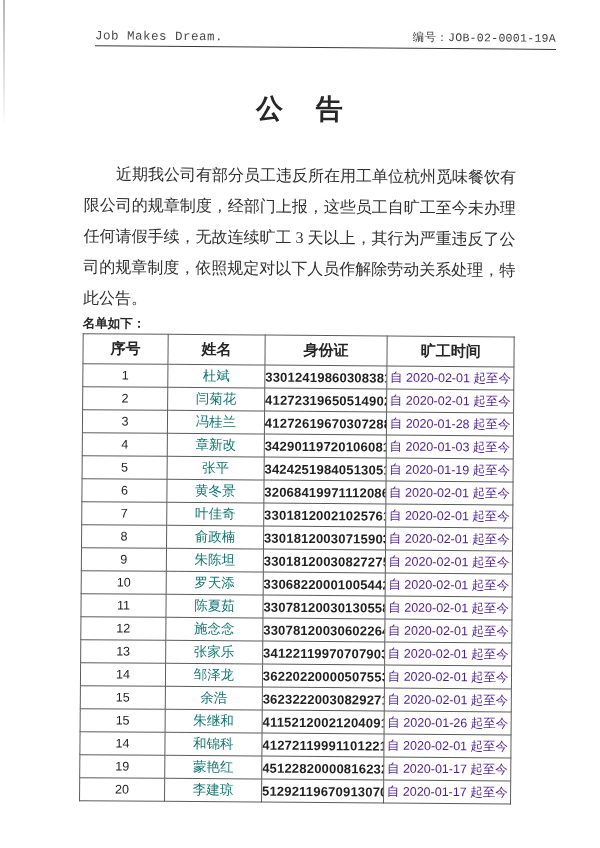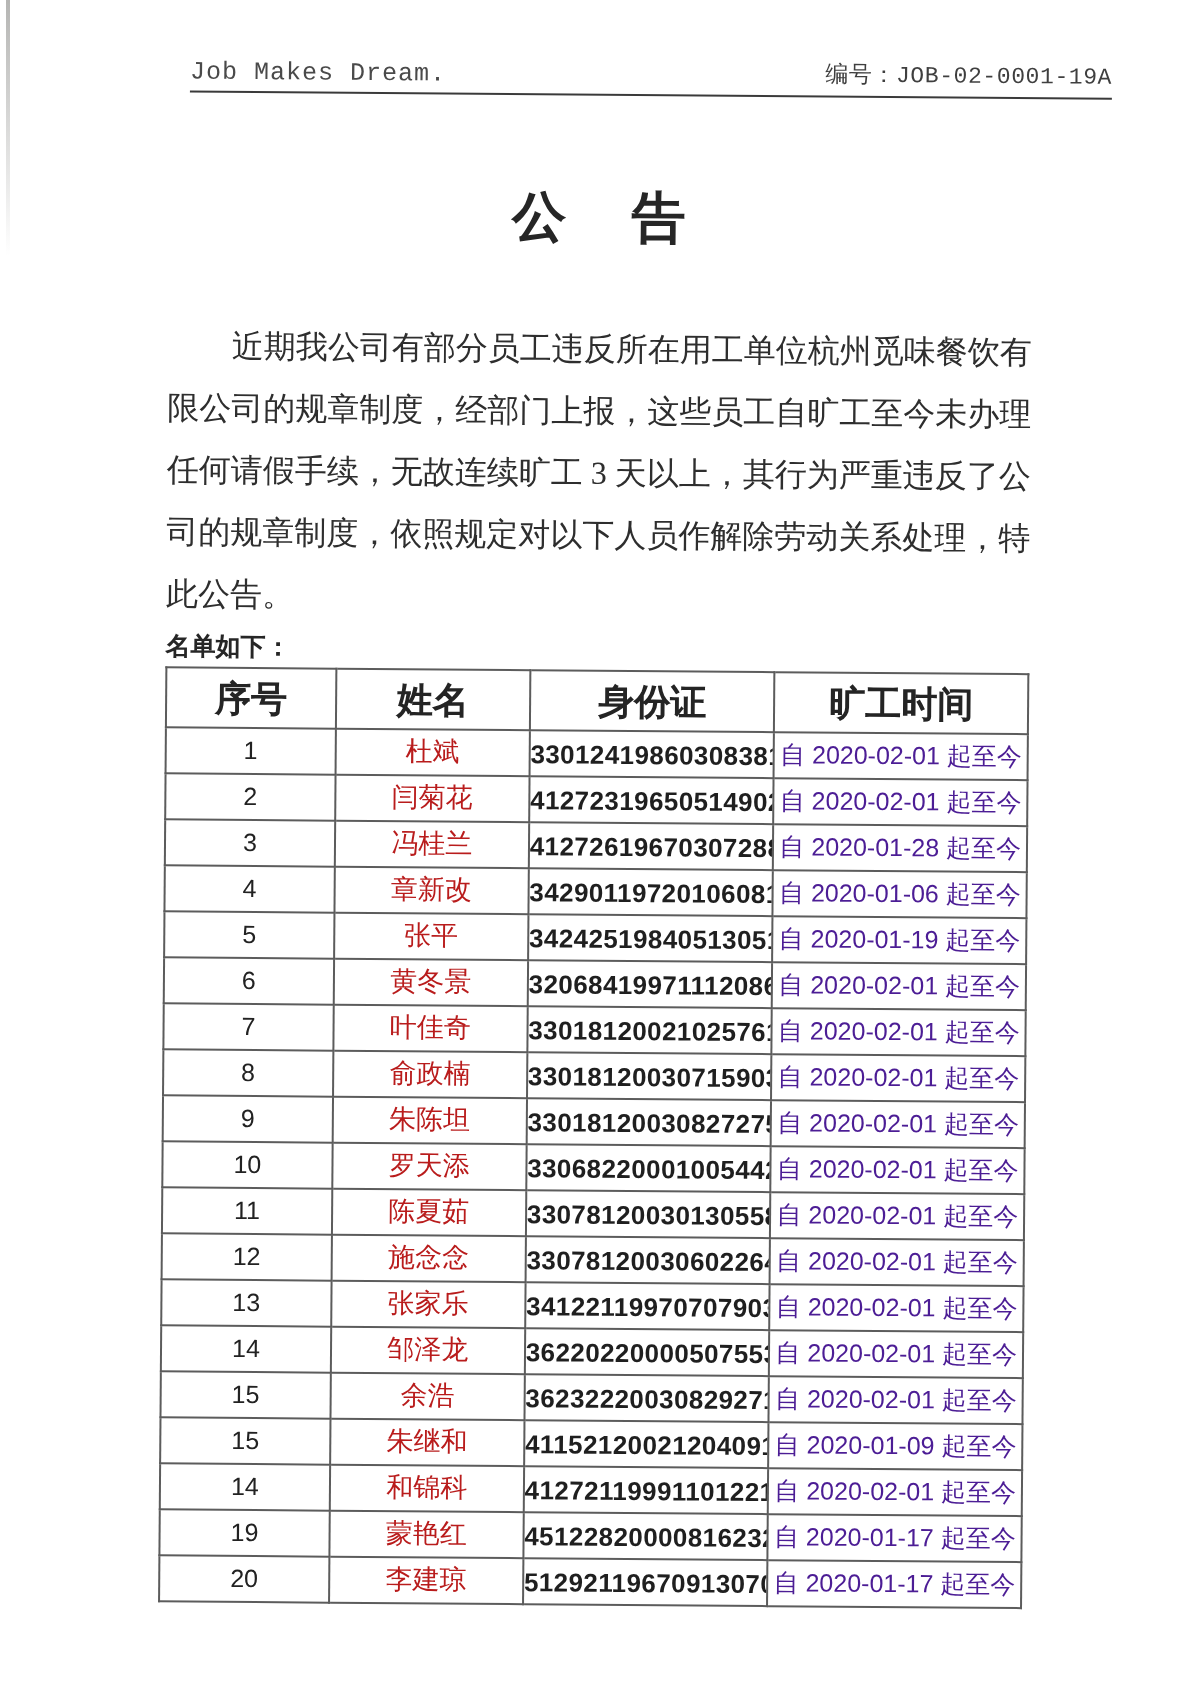--- a/index.html
+++ b/index.html
@@ -81,38 +81,38 @@
   }
   .notice-table th, .notice-table td {
     border: 1px solid #5c5c5c;
     text-align: center;
     vertical-align: middle;
     overflow: hidden;
     white-space: nowrap;
   }
   .notice-table th {
     height: 30px;
-    font-size: 18px;
+    font-size: 15px;
     font-weight: bold;
     color: #242424;
     font-family: "Liberation Serif", "DejaVu Serif", serif;
   }
   .notice-table td { height: 23px; }
   .notice-table col.c0 { width: 19.7%; }
   .notice-table col.c1 { width: 22.5%; }
   .notice-table col.c2 { width: 28.4%; }
   .notice-table col.c3 { width: 29.4%; }
   .notice-table td.col0 {
     font-family: "Liberation Sans", "DejaVu Sans", sans-serif;
     font-size: 12.5px;
     color: #222;
   }
   .notice-table td.col1 {
     font-size: 13.5px;
-    color: #b91c1c;
+    color: #0f766e;
   }
   .notice-table td.col2 {
     font-family: "Liberation Sans", "DejaVu Sans", sans-serif;
     font-size: 13px;
     font-weight: 600;
     letter-spacing: 0.2px;
     color: #1f1f1f;
   }
   .notice-table td.col3 {
     font-family: "Liberation Sans", "DejaVu Sans", sans-serif;
@@ -170,21 +170,21 @@
           <tr>
             <td class="col0">3</td>
             <td class="col1">冯桂兰</td>
             <td class="col2">412726196703072885</td>
             <td class="col3">自 2020-01-28 起至今</td>
           </tr>
           <tr>
             <td class="col0">4</td>
             <td class="col1">章新改</td>
             <td class="col2">342901197201060817</td>
-            <td class="col3">自 2020-01-06 起至今</td>
+            <td class="col3">自 2020-01-03 起至今</td>
           </tr>
           <tr>
             <td class="col0">5</td>
             <td class="col1">张平</td>
             <td class="col2">342425198405130512</td>
             <td class="col3">自 2020-01-19 起至今</td>
           </tr>
           <tr>
             <td class="col0">6</td>
             <td class="col1">黄冬景</td>
@@ -242,21 +242,21 @@
           <tr>
             <td class="col0">15</td>
             <td class="col1">余浩</td>
             <td class="col2">362322200308292711</td>
             <td class="col3">自 2020-02-01 起至今</td>
           </tr>
           <tr>
             <td class="col0">15</td>
             <td class="col1">朱继和</td>
             <td class="col2">411521200212040913</td>
-            <td class="col3">自 2020-01-09 起至今</td>
+            <td class="col3">自 2020-01-26 起至今</td>
           </tr>
           <tr>
             <td class="col0">14</td>
             <td class="col1">和锦科</td>
             <td class="col2">412721199911012213</td>
             <td class="col3">自 2020-02-01 起至今</td>
           </tr>
           <tr>
             <td class="col0">19</td>
             <td class="col1">蒙艳红</td>

